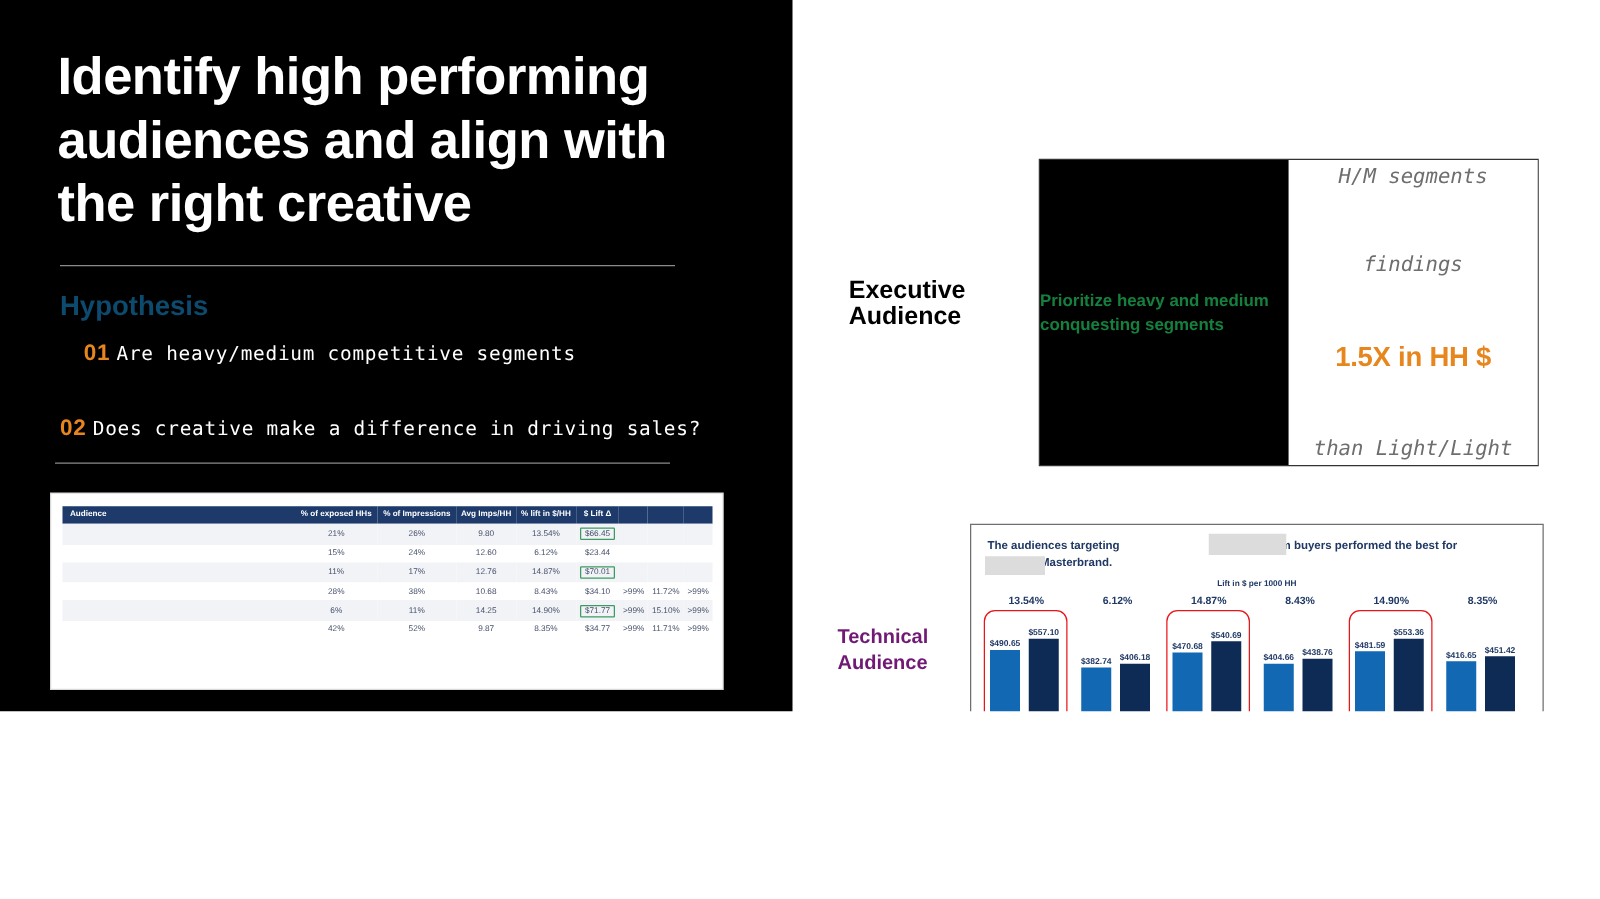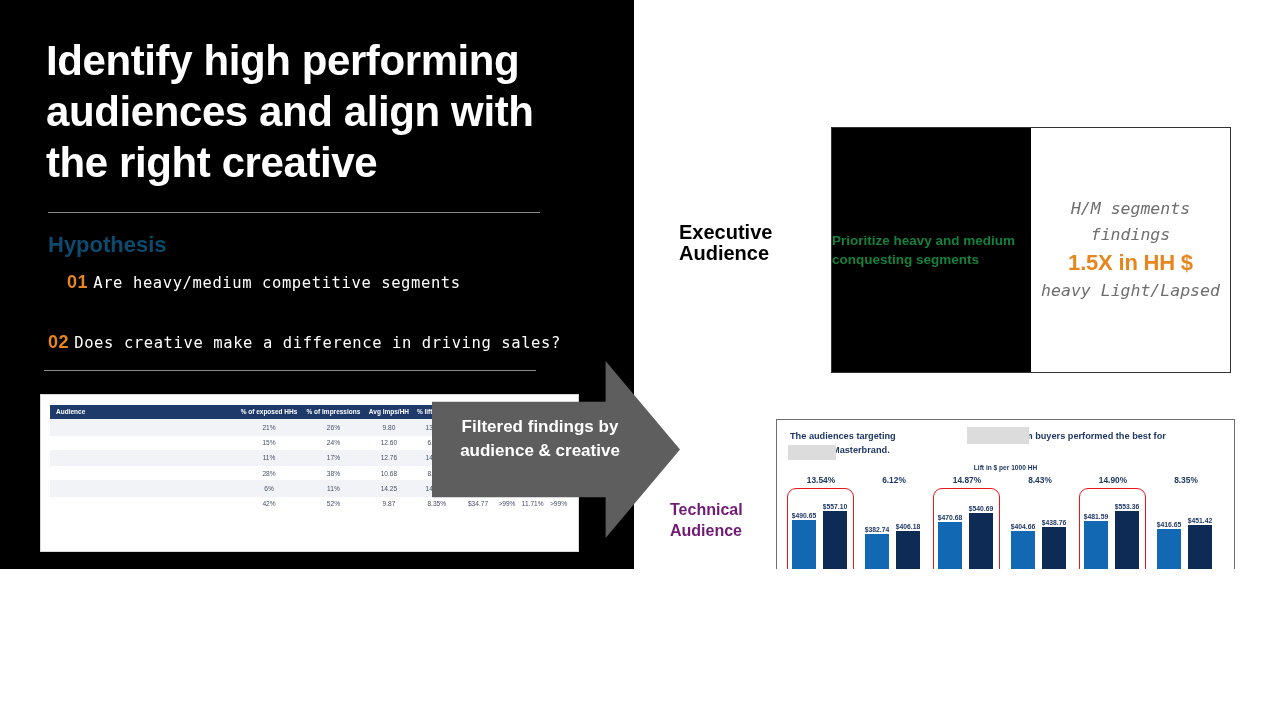--- a/index.html
+++ b/index.html
@@ -118,21 +118,21 @@
   .exec-left{
     width:199px;height:100%;background:#000;
     display:flex;align-items:center;justify-content:center;
   }
   .exec-left p{
     margin:0;color:#15803d;text-align:left;
     font-size:13.5px;font-weight:bold;line-height:19px;
   }
   .exec-right{
     flex:1;height:100%;background:#fff;
-    display:flex;flex-direction:column;align-items:center;justify-content:center;
+    display:flex;flex-direction:column;align-items:center;justify-content:space-between;
   }
   .exec-right .ln{
     font-family:"DejaVu Sans Mono", monospace;
     font-style:italic;font-size:16.5px;color:#6e6e6e;
     line-height:26px;text-align:center;white-space:nowrap;
   }
   .exec-right .big{
     font-family:"Liberation Sans", sans-serif;
     font-style:normal;font-weight:bold;font-size:22px;color:#E8861E;
     line-height:30px;letter-spacing:-0.2px;
@@ -300,36 +300,32 @@
             <td>$34.77</td>
             <td>&gt;99%</td>
             <td>11.71%</td>
             <td>&gt;99%</td>
           </tr>
         </tbody>
     </table>
 
   </div>
 
-  <div class="arrow-wrap">
-    <div class="arrow-shape"></div>
-    <div class="arrow-label">Filtered findings by audience &amp; creative</div>
-  </div>
 
   <div class="exec-label">Executive Audience</div>
 
   <div class="exec-card">
     <div class="exec-left">
       <p>Prioritize heavy and medium conquesting segments</p>
     </div>
     <div class="exec-right">
       <div class="ln">H/M segments</div>
       <div class="ln">findings</div>
       <div class="ln big">1.5X in HH $</div>
-      <div class="ln">heavy Light/Lapsed</div>
+      <div class="ln">than Light/Light</div>
     </div>
   </div>
 
   <div class="tech-label">Technical Audience</div>
 
   <div class="chart-card">
     <div class="chart-head">
       <span>The audiences targeting</span>
       <span style="display:inline-block;width:70px;"></span><span>Heavy/Medium buyers performed the best for</span><br>
       <span class="indent"></span><span>Masterbrand.</span>

